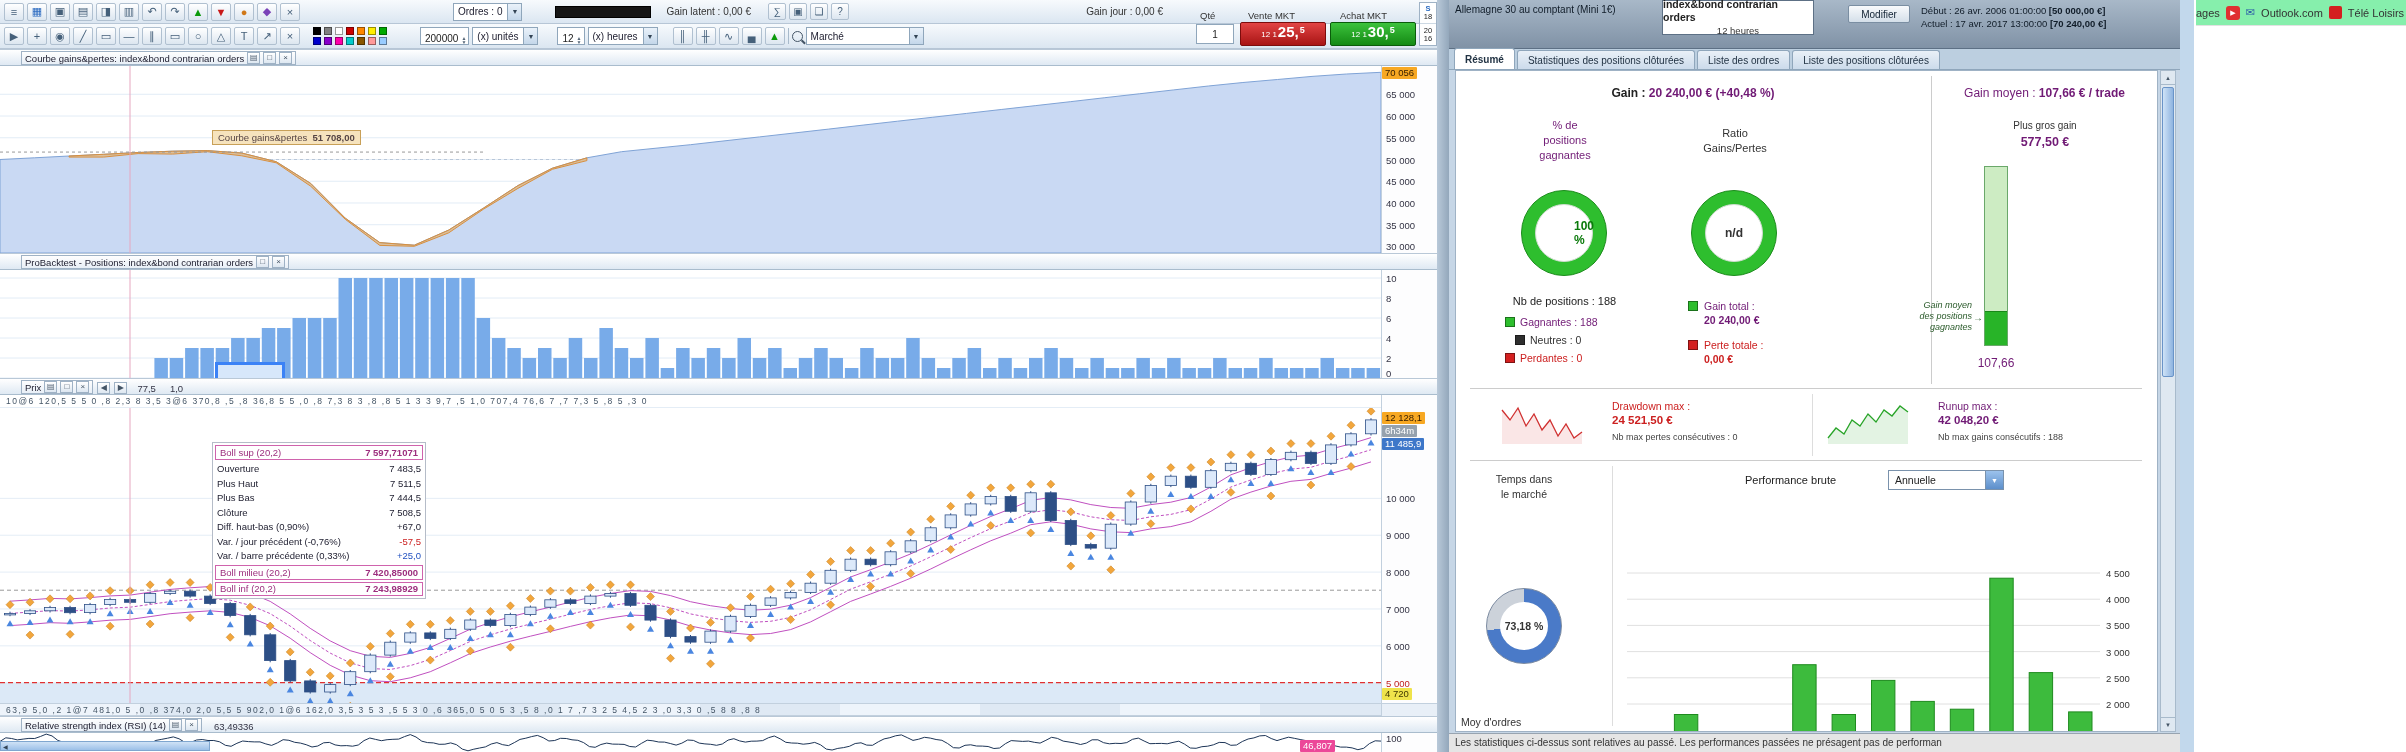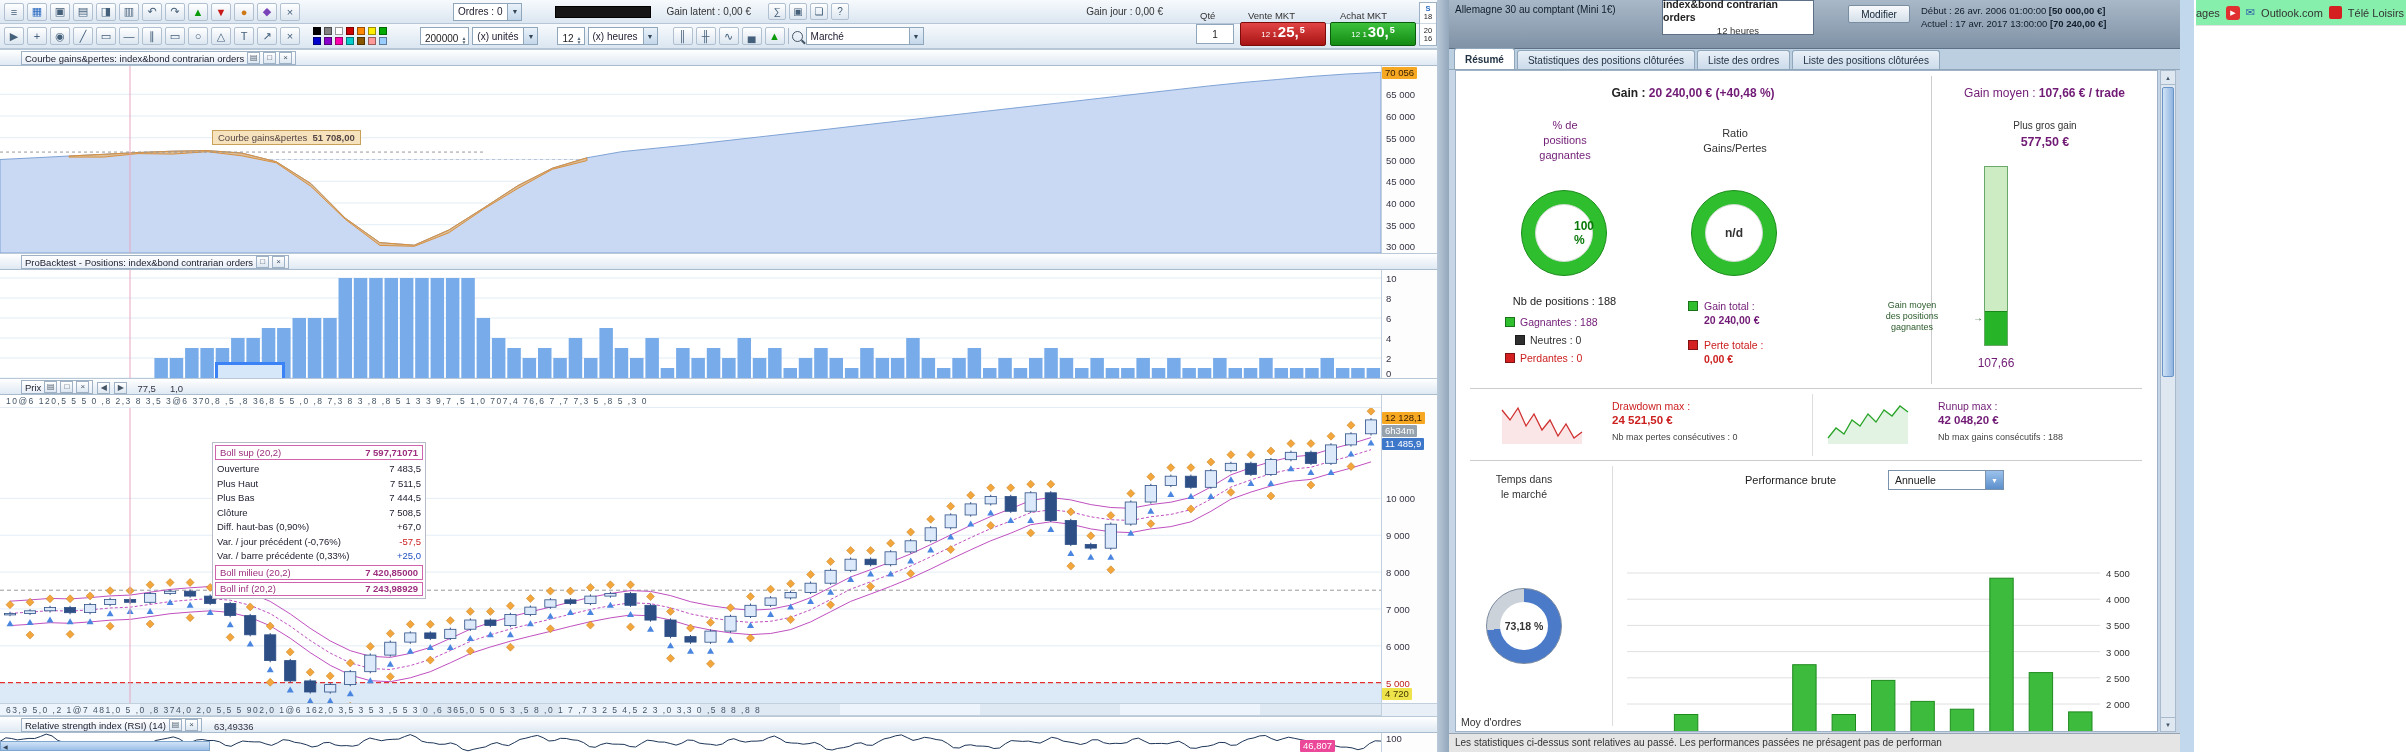--- a/index.html
+++ b/index.html
@@ -787,21 +787,21 @@
   <div class="abs" style="left:1688px;top:338px;display:flex;gap:6px;">
     <span class="legsq" style="background:#d42020;margin-top:2px;"></span>
     <span class="red" style="font-size:10.5px;line-height:14px;"><span>Perte totale :</span><br><b>0,00 €</b></span>
   </div>
 
   <div class="abs" style="left:1930px;top:120px;width:230px;text-align:center;font-size:10px;color:#333;">Plus gros gain</div>
   <div class="abs green" style="left:1930px;top:135px;width:230px;text-align:center;font-size:12.5px;font-weight:bold;">577,50 €</div>
   <div class="abs" style="left:1984px;top:166px;width:24px;height:180px;background:#cdecc3;border:1px solid #6aa86a;">
     <div style="position:absolute;left:0;bottom:0;width:100%;height:34px;background:#28b428;border-top:1px solid #188818;"></div>
   </div>
-  <div class="abs" style="left:1852px;top:300px;width:120px;text-align:center;font-size:9px;color:#2a5a2a;line-height:11px;">
+  <div class="abs" style="left:1852px;top:300px;width:120px;text-align:right;font-size:9px;color:#2a5a2a;line-height:11px;font-style:italic;">
     <div>Gain moyen</div>
       <div>des positions</div>
       <div>gagnantes</div>
   </div>
   <div class="abs" style="left:1973px;top:312px;font-size:10px;color:#2a5a2a;">→</div>
   <div class="abs green" style="left:1936px;top:356px;width:120px;text-align:center;font-size:12px;">107,66</div>
 
   <div class="abs" style="left:1470px;top:388px;width:672px;height:1px;background:#ccc;"></div>
 
   <svg class="abs" style="left:1500px;top:398px;" width="88" height="46">

